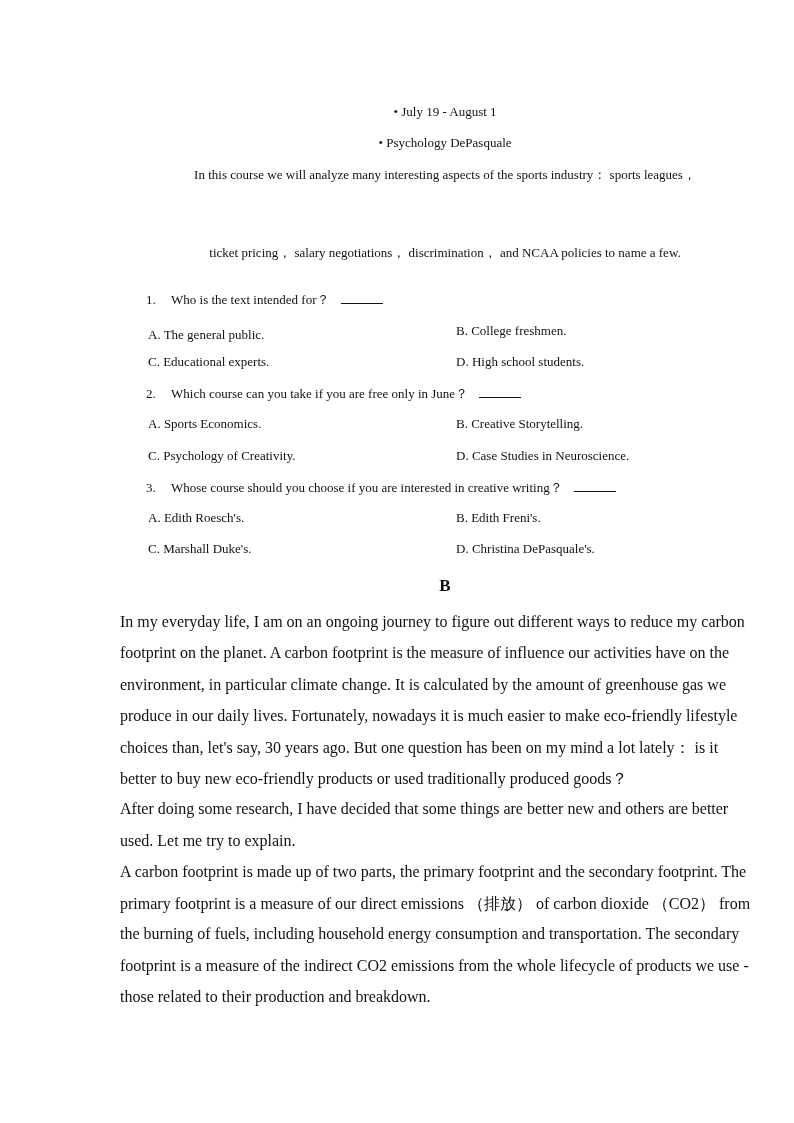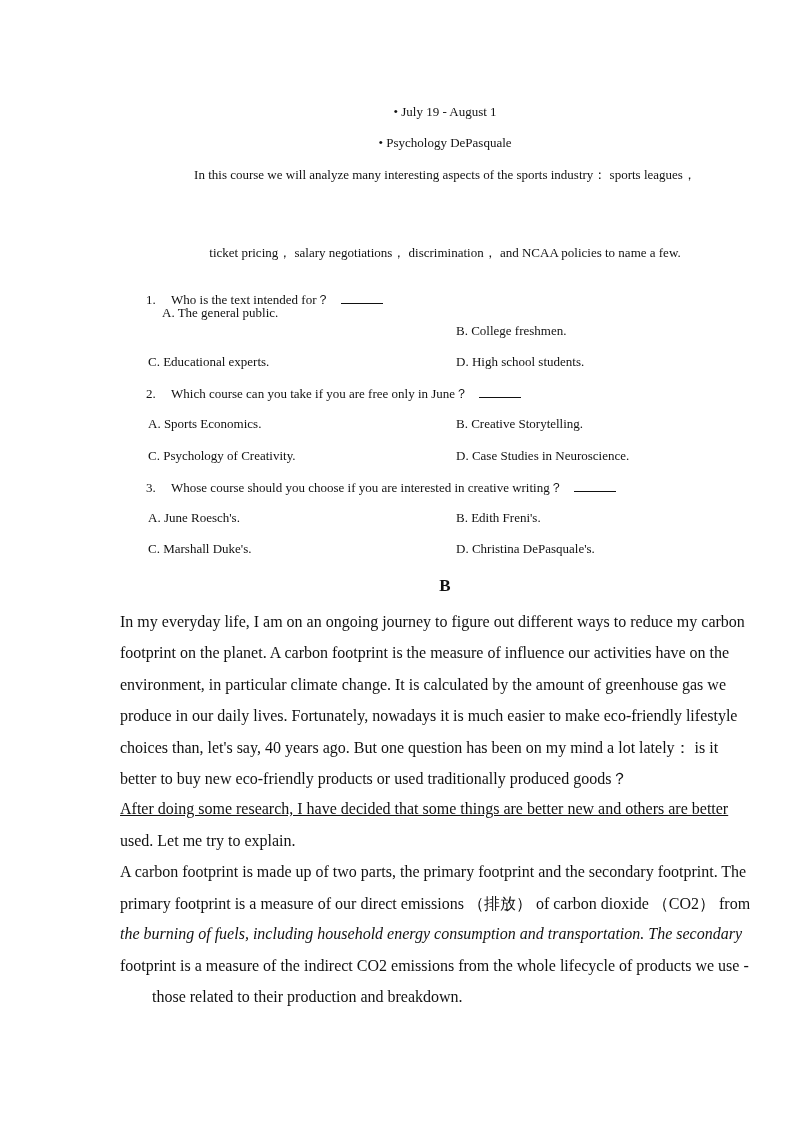--- a/index.html
+++ b/index.html
@@ -22,54 +22,54 @@
 <div class="center" style="top:104px;">• July 19 - August 1</div>
 <div class="center" style="top:135px;">• Psychology DePasquale</div>
 <div class="center" style="top:166px;">In this course we will analyze many interesting aspects of the sports industry： sports leagues，</div>
 <div class="center" style="top:197px;margin-top:47px;">ticket pricing， salary negotiations， discrimination， and NCAA policies to name a few.</div>
 
 <div class="abs" style="left:146px; top:291px;">
   <span class="qnum">1.</span>
   <span>Who is the text intended for？</span>
   <span class="blank"></span>
 </div>
-<div class="abs" style="left:148px; top:305px;margin-left:14px;">A.  The general public.</div>
+<div class="abs" style="left:148px; top:327px;">A.  The general public.</div>
 <div class="abs" style="left:456px; top:323px;">B.  College  freshmen.</div>
 <div class="abs" style="left:148px; top:354px;">C. Educational experts.</div>
 <div class="abs" style="left:456px; top:354px;">D.  High school students.</div>
 
 <div class="abs" style="left:146px; top:385px;">
   <span class="qnum">2.</span>
   <span>Which course can you take if you are free only in June？</span>
   <span class="blank"></span>
 </div>
 <div class="abs" style="left:148px; top:416px;">A.  Sports Economics.</div>
 <div class="abs" style="left:456px; top:416px;">B.  Creative Storytelling.</div>
 <div class="abs" style="left:148px; top:448px;">C. Psychology of Creativity.</div>
 <div class="abs" style="left:456px; top:448px;">D.  Case Studies in Neuroscience.</div>
 
 <div class="abs" style="left:146px; top:479px;">
   <span class="qnum">3.</span>
   <span>Whose course should you choose if you are interested in creative writing？</span>
   <span class="blank"></span>
 </div>
-<div class="abs" style="left:148px; top:510px;">A. June Roesch's.</div>
+<div class="abs" style="left:148px; top:510px;">A. Edith Roesch's.</div>
 <div class="abs" style="left:456px; top:510px;">B.  Edith Freni's.</div>
 <div class="abs" style="left:148px; top:541px;">C. Marshall Duke's.</div>
 <div class="abs" style="left:456px; top:541px;">D.  Christina DePasquale's.</div>
 
 <div class="center section-b" style="top:576px;">B</div>
 
 <div>
   <div class="para-line" style="top:613px;">In my everyday life,  I am on an ongoing journey to figure out different ways to reduce my carbon</div>
   <div class="para-line" style="top:644px;">footprint on the planet. A carbon footprint is the measure of influence our activities have on the</div>
   <div class="para-line" style="top:676px;">environment, in particular climate change. It is calculated by the amount of greenhouse gas we</div>
   <div class="para-line" style="top:707px;">produce in our daily lives. Fortunately, nowadays it is much easier to make eco-friendly lifestyle</div>
-  <div class="para-line" style="top:738px;">choices than, let's say, 40 years ago. But one question has been on my mind a lot lately：  is it</div>
+  <div class="para-line" style="top:738px;">choices than, let's say, 30 years ago. But one question has been on my mind a lot lately：  is it</div>
   <div class="para-line" style="top:769px;">better to buy new eco-friendly products or used traditionally  produced goods？</div>
-  <div class="para-line" style="top:800px;text-decoration:underline;">After doing some research, I have decided that some things are better new and others are better</div>
+  <div class="para-line" style="top:800px;">After doing some research, I have decided that some things are better new and others are better</div>
   <div class="para-line" style="top:832px;text-align:center;">used. Let me try to explain.</div>
   <div class="para-line" style="top:863px;">A carbon footprint is made up of two parts, the primary footprint and the secondary footprint. The</div>
   <div class="para-line" style="top:894px;">primary footprint is a measure of our direct emissions （排放） of carbon dioxide （CO2） from</div>
-  <div class="para-line" style="top:925px;font-style:italic;">the burning of fuels, including household energy consumption and transportation. The secondary</div>
+  <div class="para-line" style="top:925px;">the burning of fuels, including household energy consumption and transportation. The secondary</div>
   <div class="para-line" style="top:957px;">footprint is a measure of the indirect CO2 emissions from the whole lifecycle of products we use -</div>
-  <div class="para-line" style="top:988px;margin-left:32px;">those related to their production and breakdown.</div>
+  <div class="para-line" style="top:988px;">those related to their production and breakdown.</div>
 </div>
 
 </body></html>

